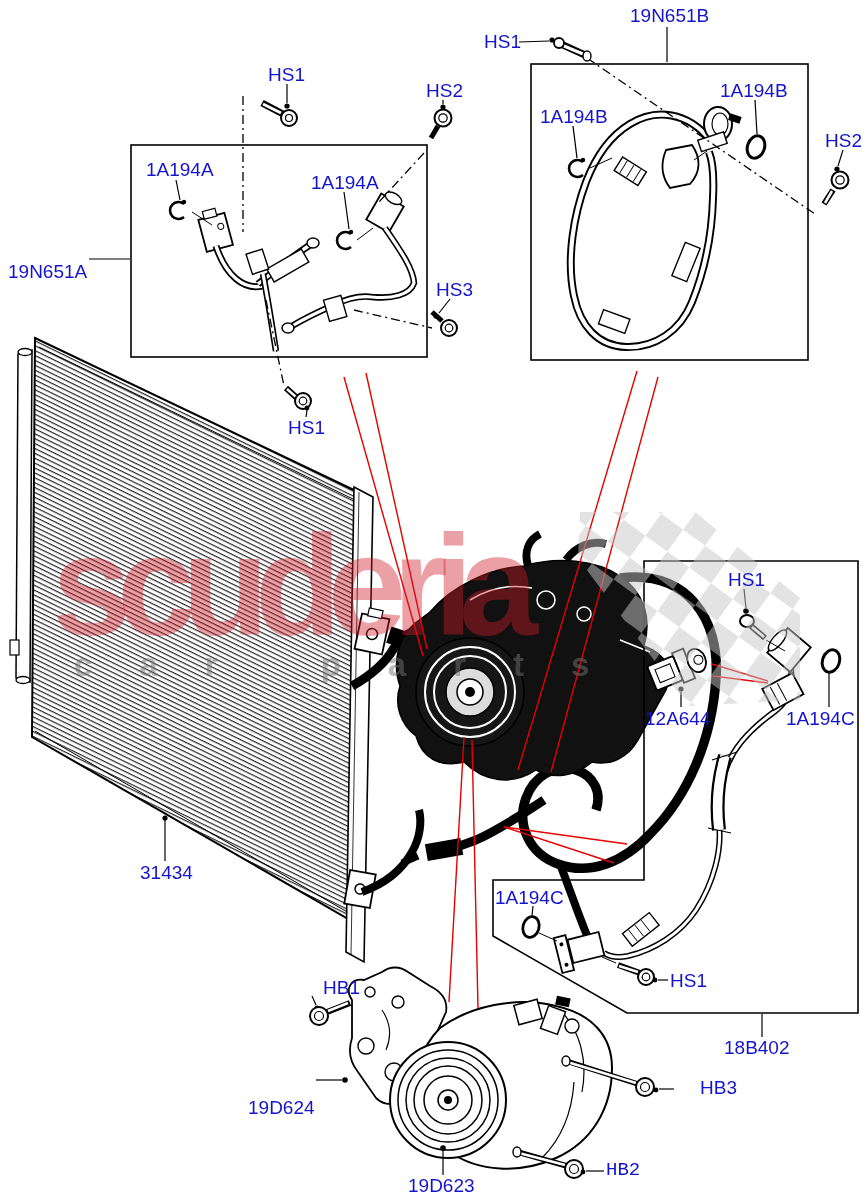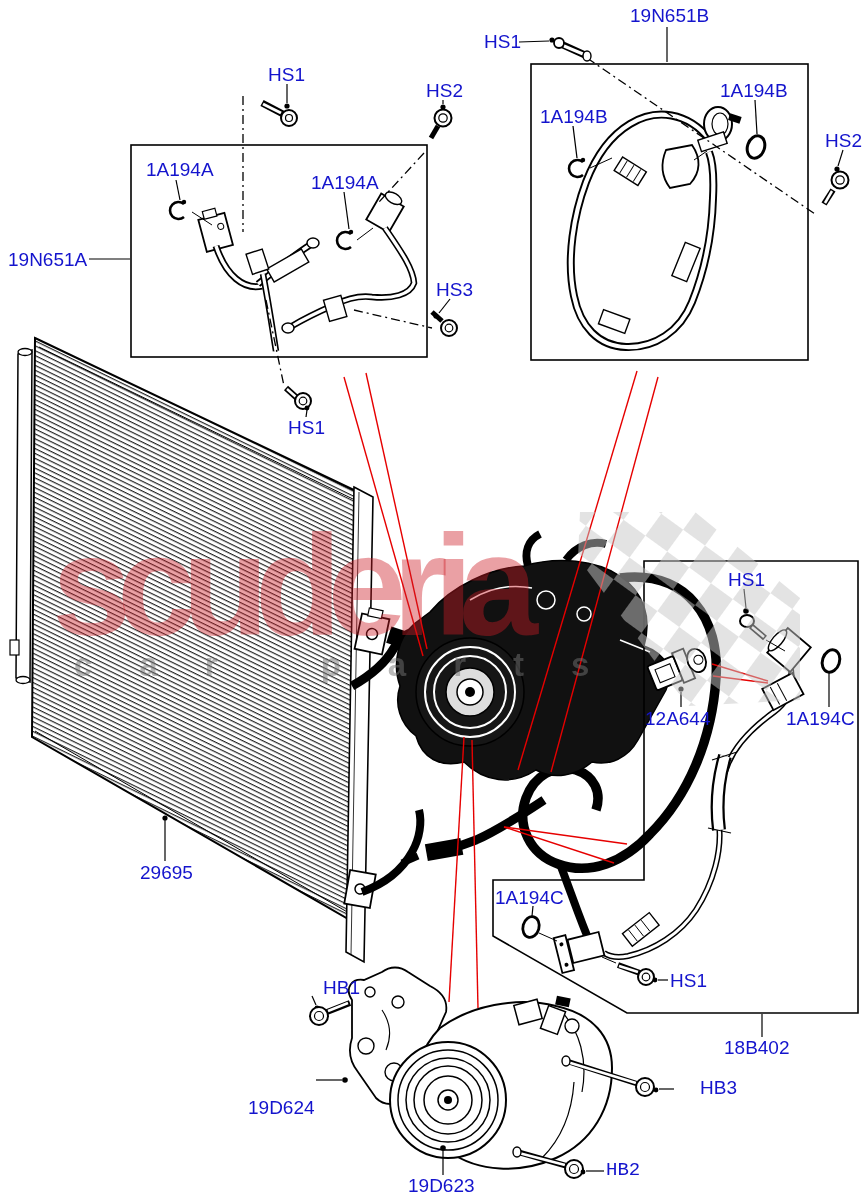--- a/index.html
+++ b/index.html
@@ -392,27 +392,27 @@
 
 <div class="lbl" style="left: 630px; top: 6px;">19N651B</div>
 <div class="lbl" style="left: 484px; top: 32px;">HS1</div>
 <div class="lbl" style="left: 540px; top: 107px;">1A194B</div>
 <div class="lbl" style="left: 720px; top: 81px;">1A194B</div>
 <div class="lbl" style="left: 825px; top: 131px;">HS2</div>
 <div class="lbl" style="left: 268px; top: 65px;">HS1</div>
 <div class="lbl" style="left: 426px; top: 81px;">HS2</div>
 <div class="lbl" style="left: 146px; top: 160px;">1A194A</div>
 <div class="lbl" style="left: 311px; top: 173px;">1A194A</div>
-<div class="lbl" style="left: 8px; top: 250px;">19N651A</div>
+<div class="lbl" style="left: 8px; top: 262px;">19N651A</div>
 <div class="lbl" style="left: 436px; top: 280px;">HS3</div>
 <div class="lbl" style="left: 288px; top: 418px;">HS1</div>
 <div class="lbl" style="left: 728px; top: 570px;">HS1</div>
 <div class="lbl" style="left: 645px; top: 709px;">12A644</div>
 <div class="lbl" style="left: 786px; top: 709px;">1A194C</div>
-<div class="lbl" style="left: 140px; top: 863px;">29695</div>
+<div class="lbl" style="left: 140px; top: 863px;">31434</div>
 <div class="lbl" style="left: 495px; top: 888px;">1A194C</div>
 <div class="lbl" style="left: 670px; top: 971px;">HS1</div>
 <div class="lbl" style="left: 724px; top: 1038px;">18B402</div>
 <div class="lbl" style="left: 295px; top: 978px; margin-left: 28px;">HB1</div>
 <div class="lbl" style="left: 248px; top: 1070px; margin-top: 28px;">19D624</div>
 <div class="lbl" style="left: 700px; top: 1078px;">HB3</div>
 <div class="lbl" style="left: 606px; top: 1161px; font-family: Liberation Mono, monospace;">HB2</div>
 <div class="lbl" style="left: 408px; top: 1176px;">19D623</div>
 
 </div>

